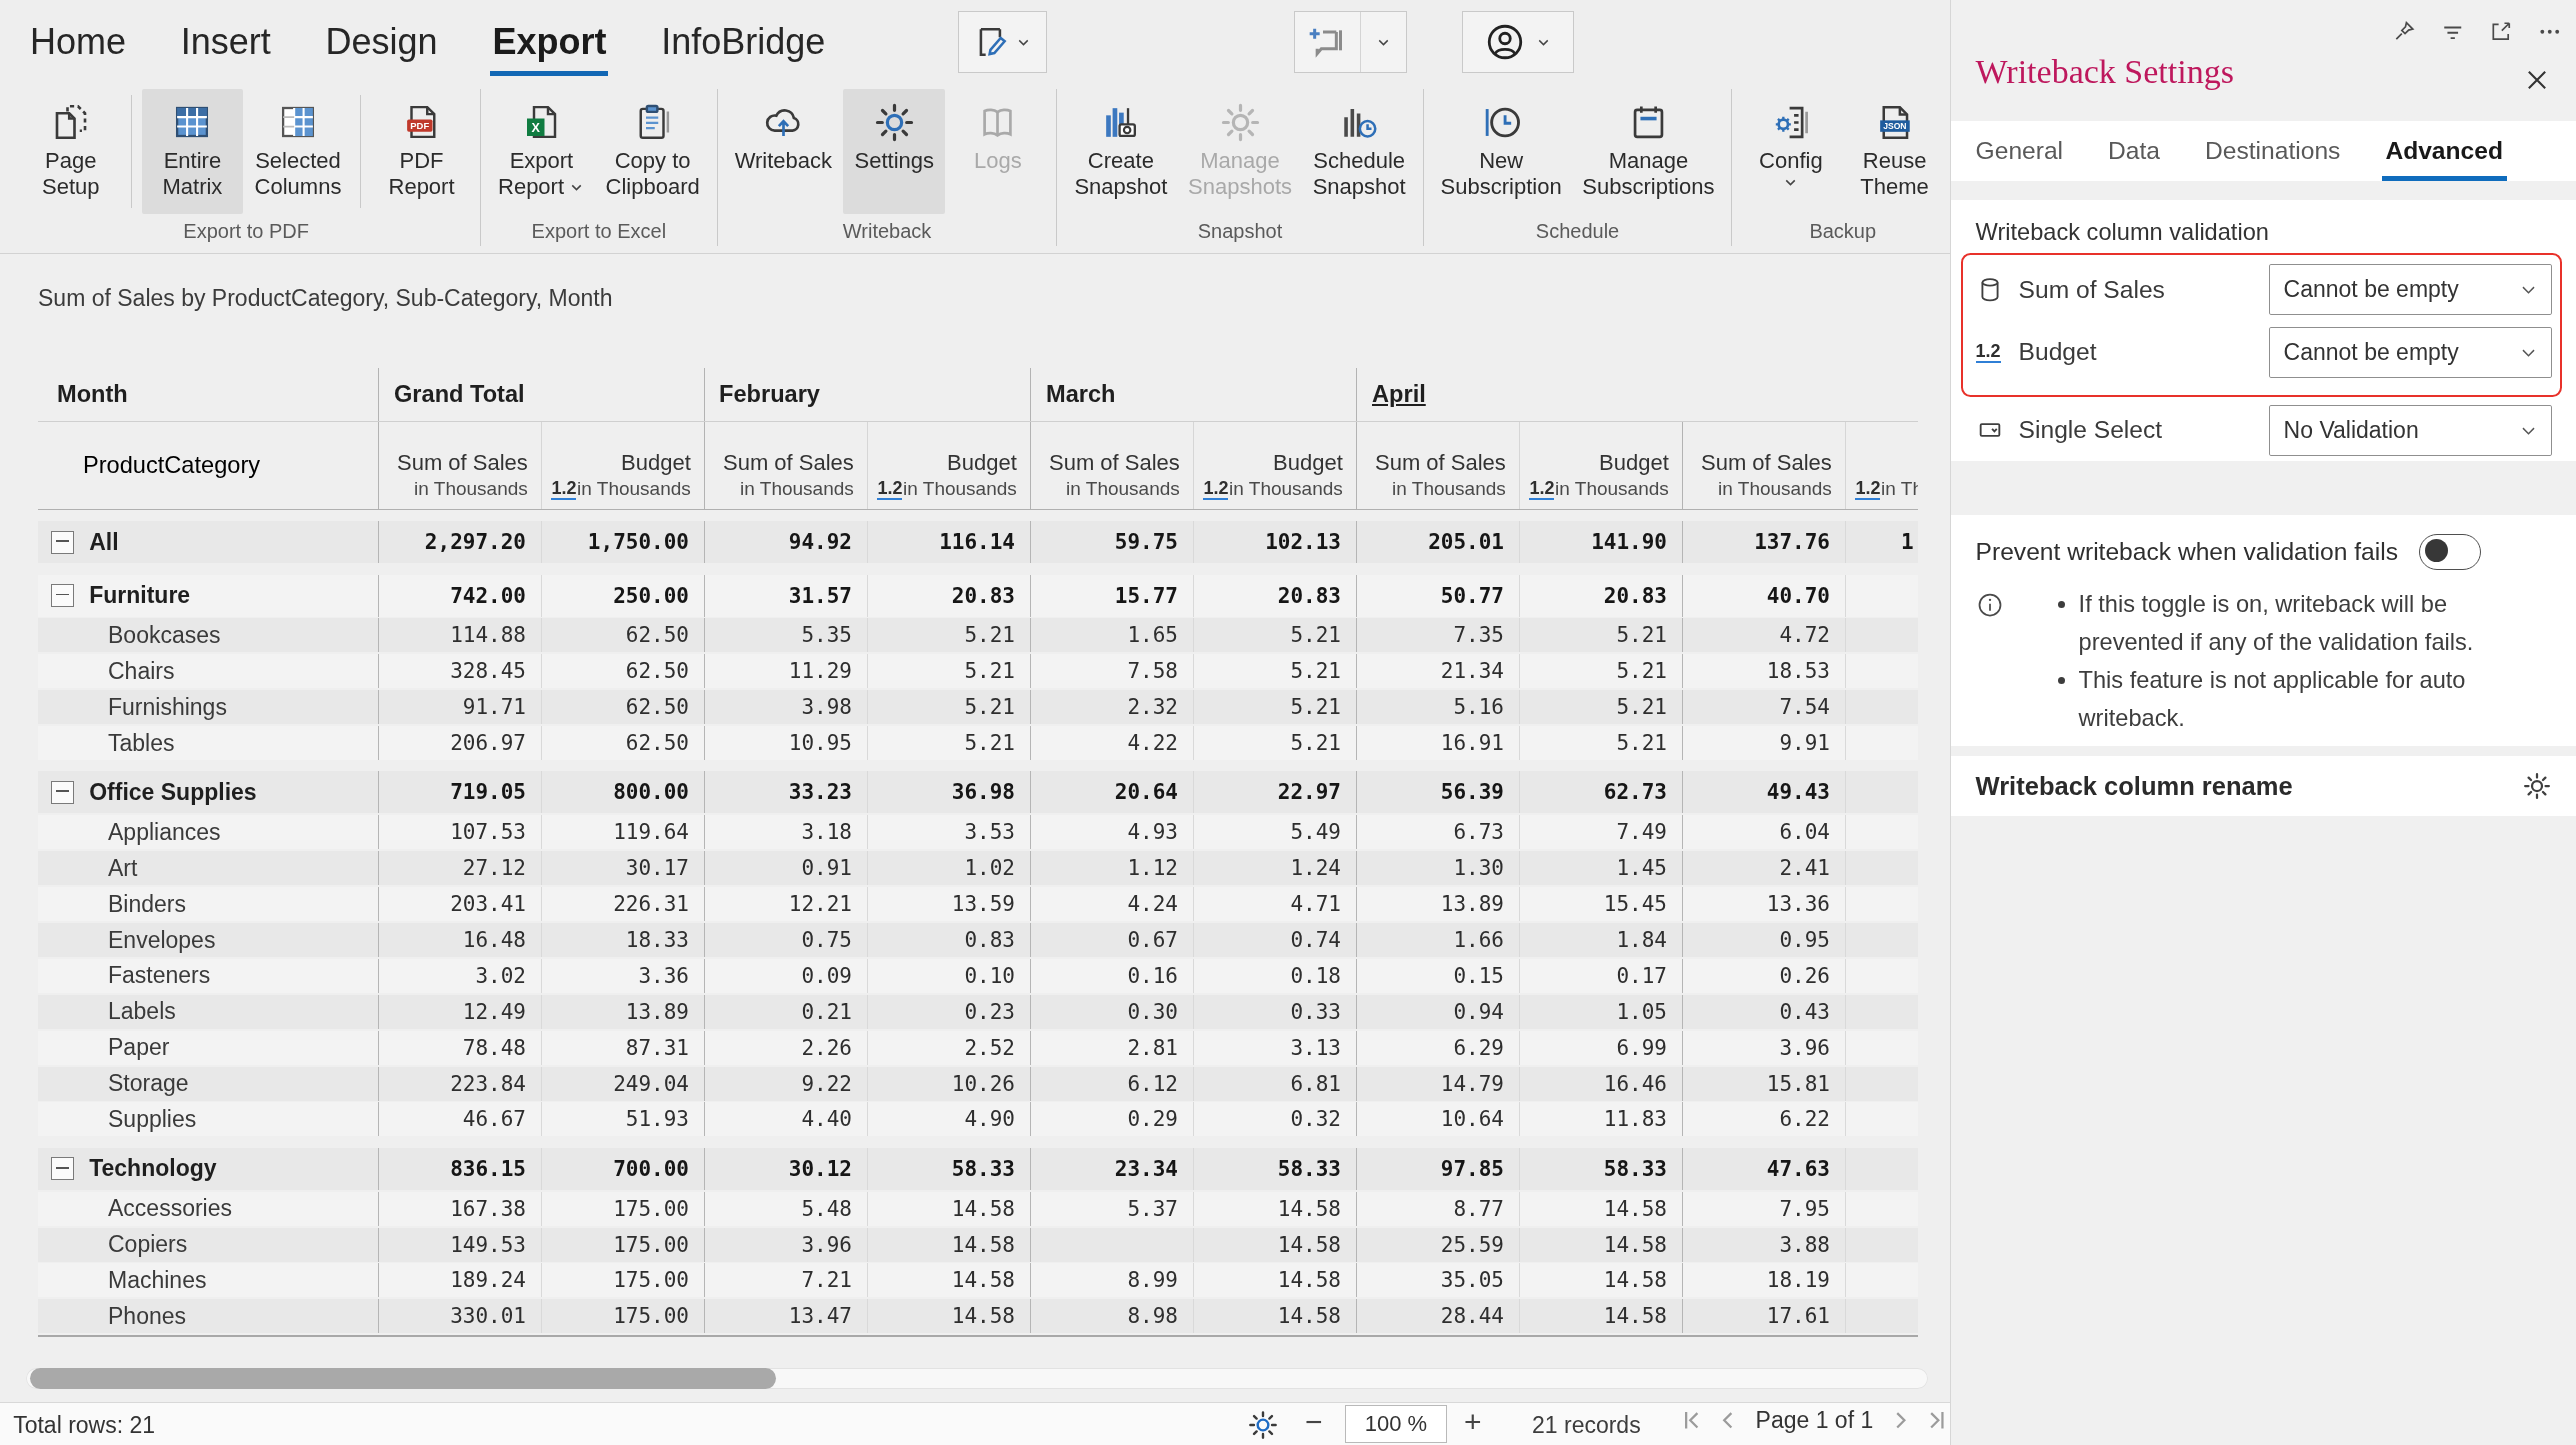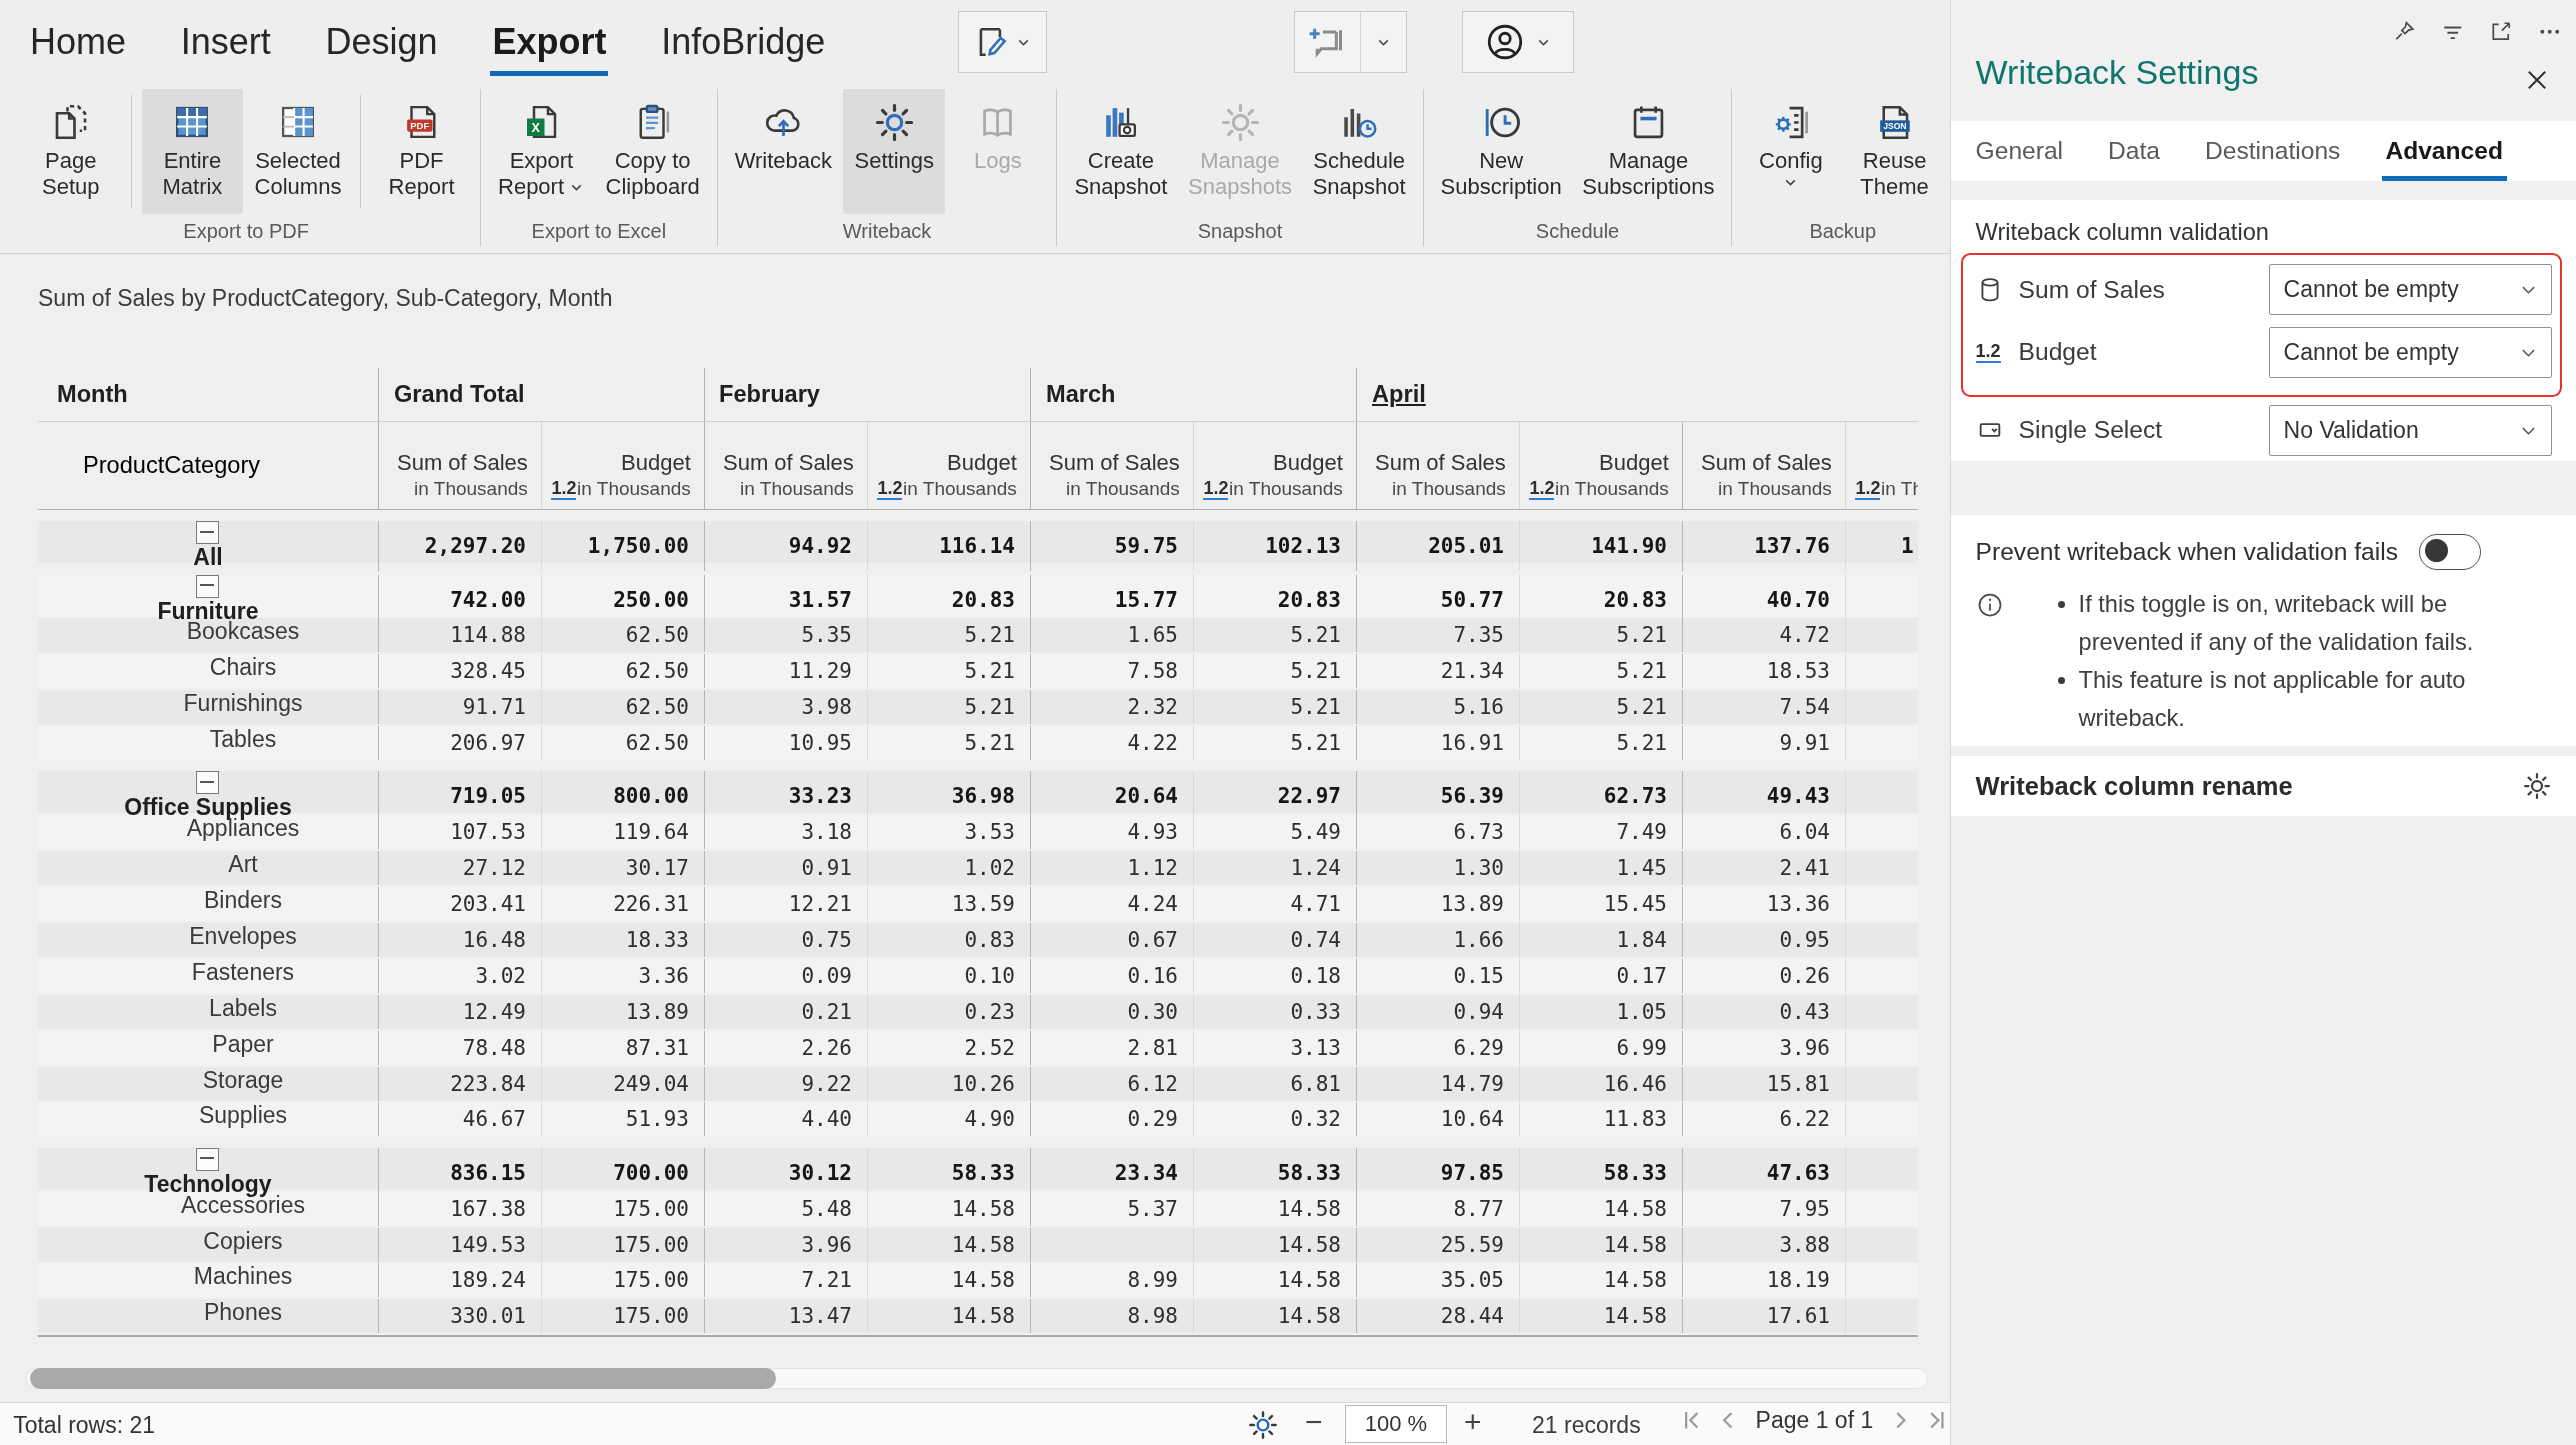--- a/index.html
+++ b/index.html
@@ -46,21 +46,21 @@
   .m-sh{border-left:0.9px solid #b3b3b3;display:flex;flex-direction:column;justify-content:flex-end;align-items:flex-end;padding:9.4px 13.2px;}
   .m-bh{border-left:0.9px solid #d6d6d6;display:flex;align-items:flex-end;justify-content:space-between;padding:9.4px 13.2px 9.4px 9.4px;}
   .m-sh .l1,.m-bh .l1{font-size:22px;color:#333;}
   .m-sh .l2,.m-bh .l2{font-size:19px;color:#4a4a4a;margin-top:1.9px;}
   .m-bh .stack{display:flex;flex-direction:column;align-items:flex-end;}
   .n12{font-size:18px;font-weight:700;color:#2f2f2f;border-bottom:2.8px solid #2f7fd6;padding-bottom:0.9px;line-height:1;}
   .mrow{height:34px;margin-bottom:1.9px;}
   .mrow.g{height:42px;margin-top:11.3px;}
   .mrow.odd{background:#e8e8e8;}
   .mrow.even{background:#f3f3f3;}
-  .ml{display:flex;align-items:center;font-size:23px;color:#3a3a3a;flex-direction:column;}
+  .ml{display:flex;align-items:center;font-size:23px;color:#3a3a3a;}
   .mrow.g .ml{font-weight:700;color:#1f1f1f;}
   .ml.child{padding-left:70px;}
   .collapse-box{width:21px;height:21px;border:1.4px solid #7a7a7a;background:#fbfbfb;margin:0 15px 0 13.2px;position:relative;flex:none;}
   .collapse-box::after{content:"";position:absolute;left:3.8px;right:3.8px;top:8.5px;height:1.9px;background:#555;}
   .mc{font-family:"DejaVu Sans Mono",monospace;font-size:21px;color:#2e2e2e;display:flex;align-items:center;justify-content:flex-end;padding-right:15px;border-left:0.9px solid #d9d9d9;}
   .mc.gs{border-left-color:#b5b5b5;}
   .mrow.g .mc{font-weight:700;color:#161616;}
   .mc.partial{justify-content:flex-start;padding-left:55px;}
   #mx-bottomline{height:1.9px;background:#a8a8a8;width:1880px;}
   
@@ -73,21 +73,21 @@
   #zoom-box{position:absolute;left:1345px;top:1.9px;width:100px;height:36px;background:#fff;border:0.9px solid #b9b9b9;display:flex;align-items:center;justify-content:center;font-size:22px;color:#333;}
   #zoom-plus{position:absolute;left:1464px;top:1.9px;font-size:30px;color:#444;}
   #records{position:absolute;left:1532px;top:8.5px;font-size:23px;color:#3c3c3c;}
   #pager{position:absolute;left:1680px;top:3.8px;display:flex;align-items:center;gap:11.3px;}
   #pager .pic{width:24.6px;height:24.6px;color:#9b9b9b;}
   #page-label{font-size:23px;color:#333;margin:0 3.8px;}
   
   #panel{position:absolute;left:1950px;top:0;width:626px;height:1445px;background:#f0f0f0;border-left:0.9px solid #d6d6d6;}
   #panel-header-icons{position:absolute;top:19px;right:15px;display:flex;gap:23px;color:#4a4a4a;}
   #panel-header-icons svg{width:25.5px;height:25.5px;}
-  #panel-title{position:absolute;left:24.6px;top:53px;font-size:34px;color:#0f766e;}
+  #panel-title{position:absolute;left:24.6px;top:53px;font-size:34px;color:#be185d;font-family:Liberation Serif, serif;}
   #panel-close{position:absolute;right:26.4px;top:66px;width:28px;height:28px;color:#333;}
   #panel-tabs{position:absolute;left:0;top:121px;right:0;height:60px;background:#ffffff;display:flex;align-items:stretch;padding-left:24.6px;gap:45px;}
   .ptab{position:relative;display:flex;align-items:center;font-size:24.6px;color:#595959;}
   .ptab.active{font-weight:700;color:#191919;}
   .tab-underline{position:absolute;left:-3.8px;right:-3.8px;bottom:0;height:4.7px;background:#0f6cbd;}
   .pcard{position:absolute;left:0;right:0;background:#fff;}
   #card-validation{top:200px;padding:19px 24.6px 19px 24.6px;height:261px;box-sizing:border-box;}
   #validation-heading{font-size:23.6px;color:#333;margin-bottom:15px;}
   #vrows{position:relative;}
   #validation-highlight{position:absolute;left:-15px;right:-9.4px;top:-7.6px;height:140px;border:2.8px solid #e8312a;border-radius:9.4px;pointer-events:none;}

